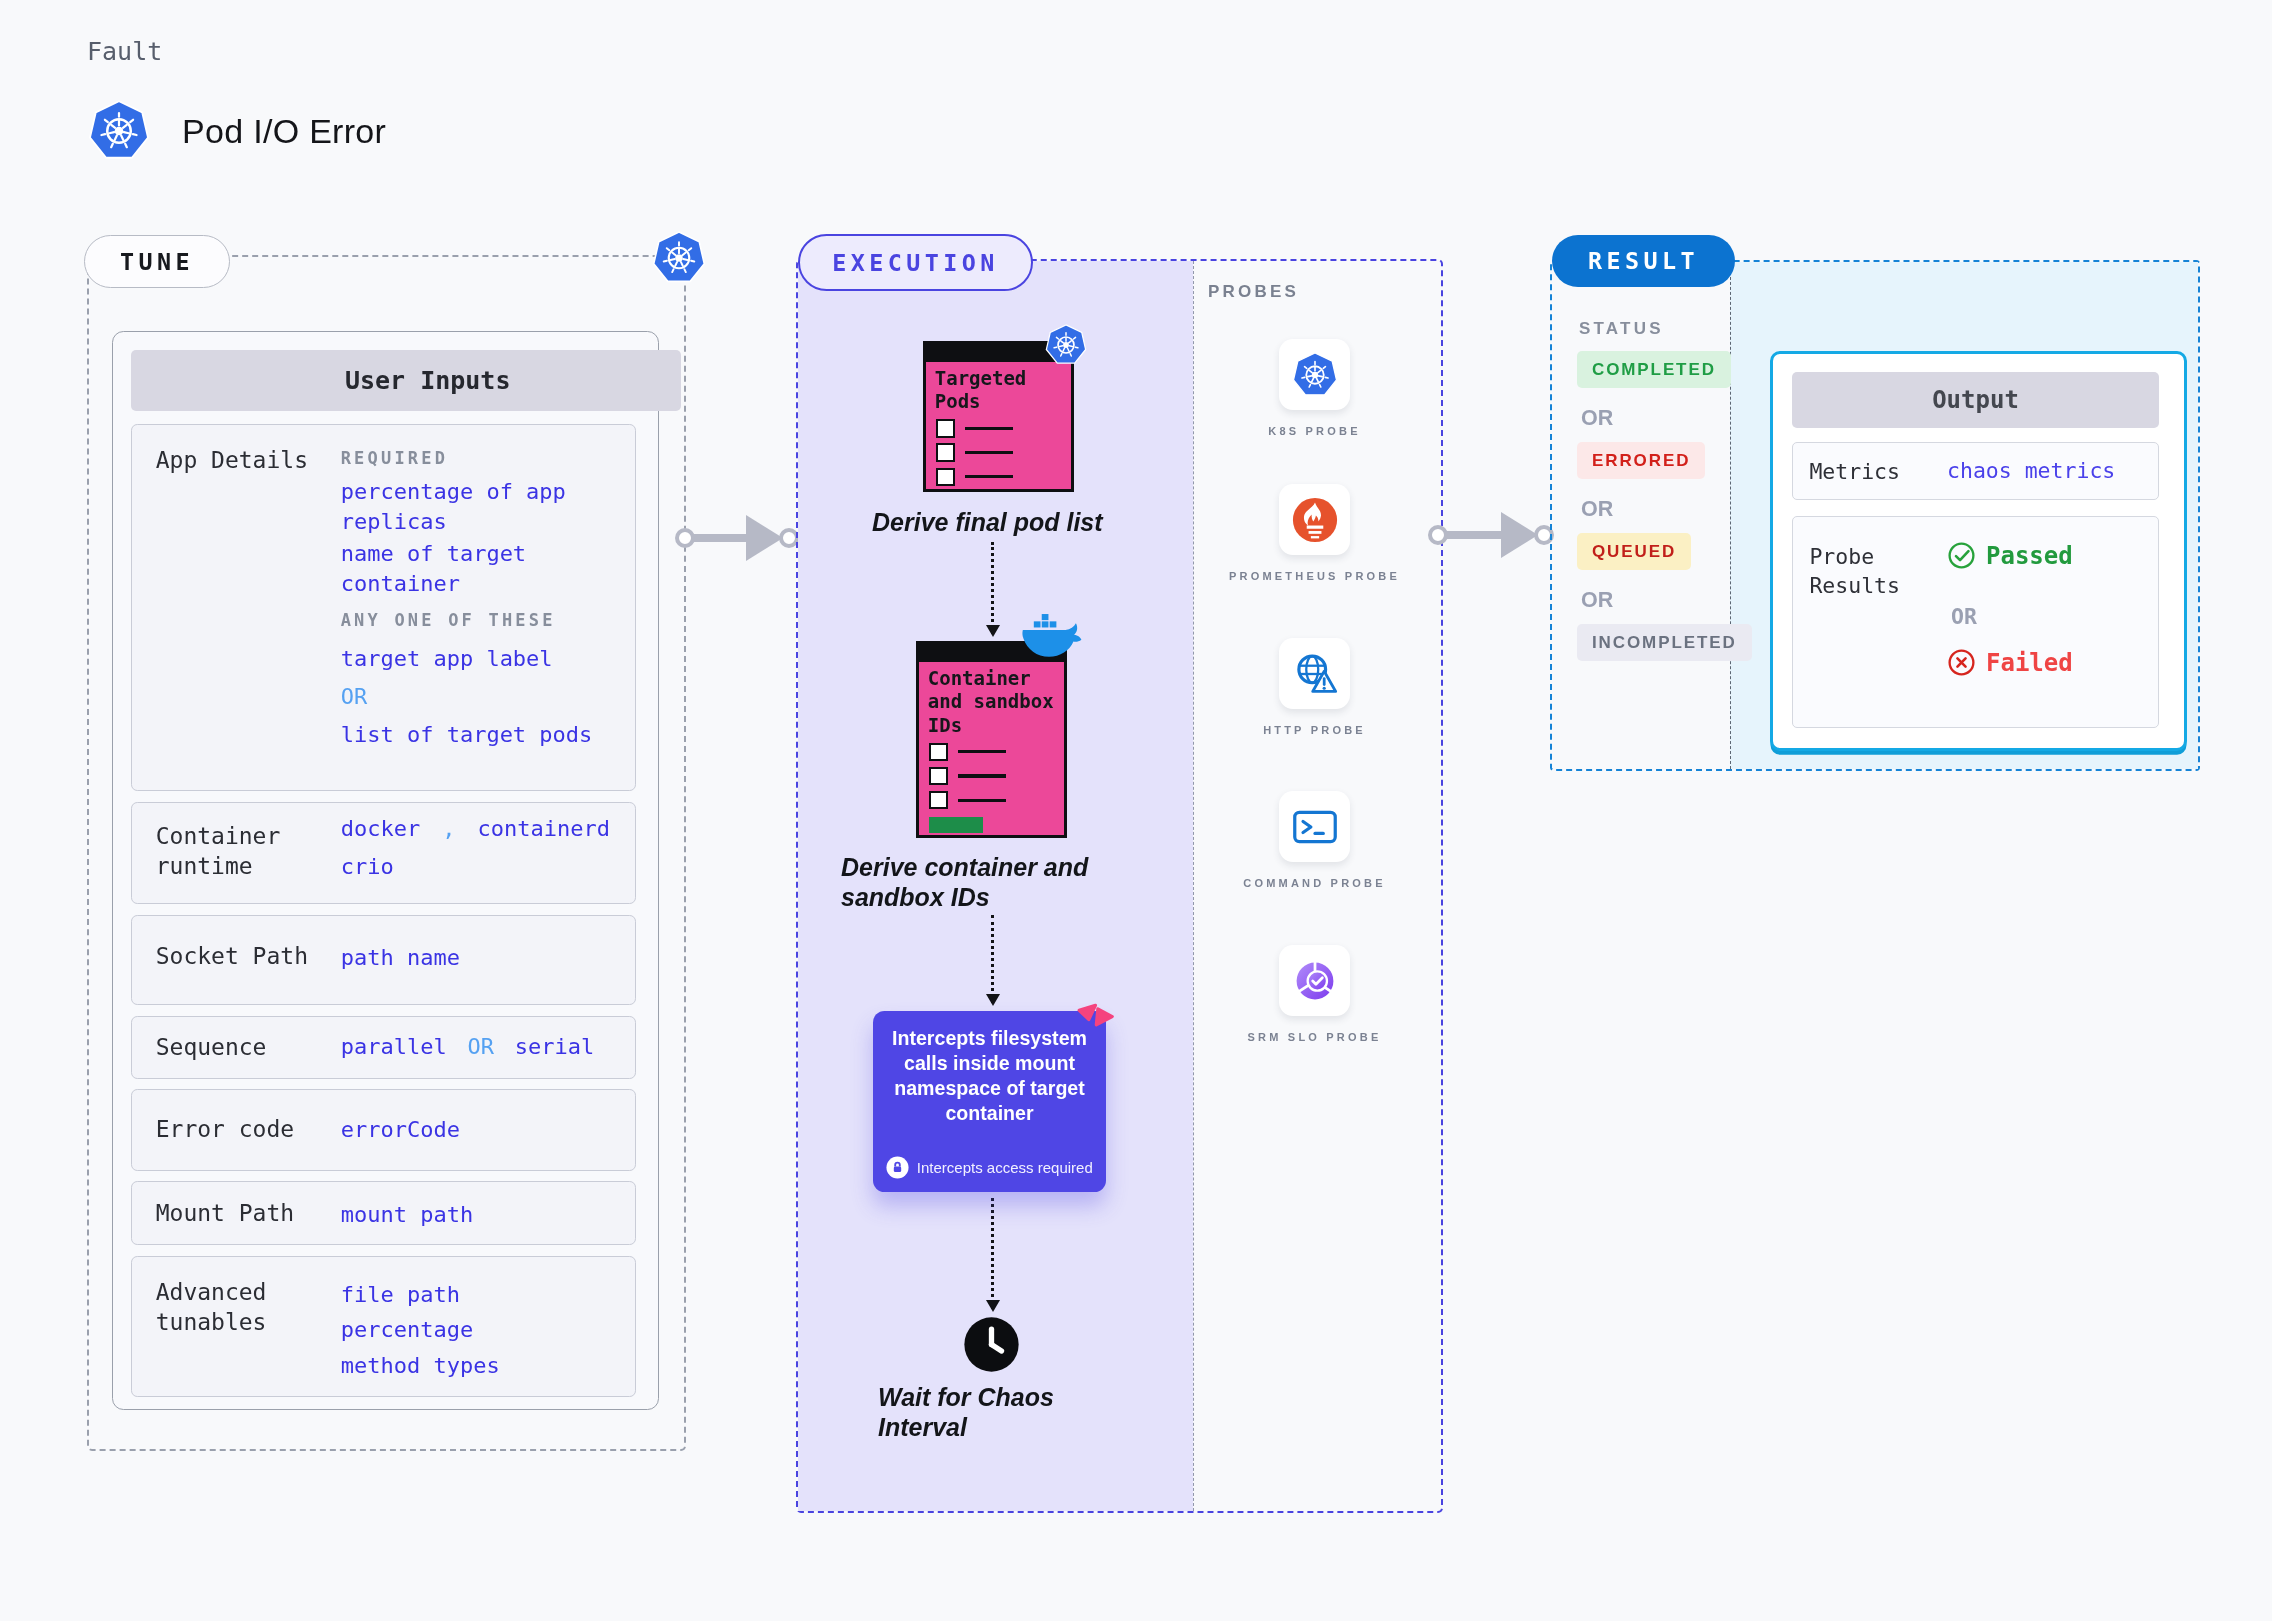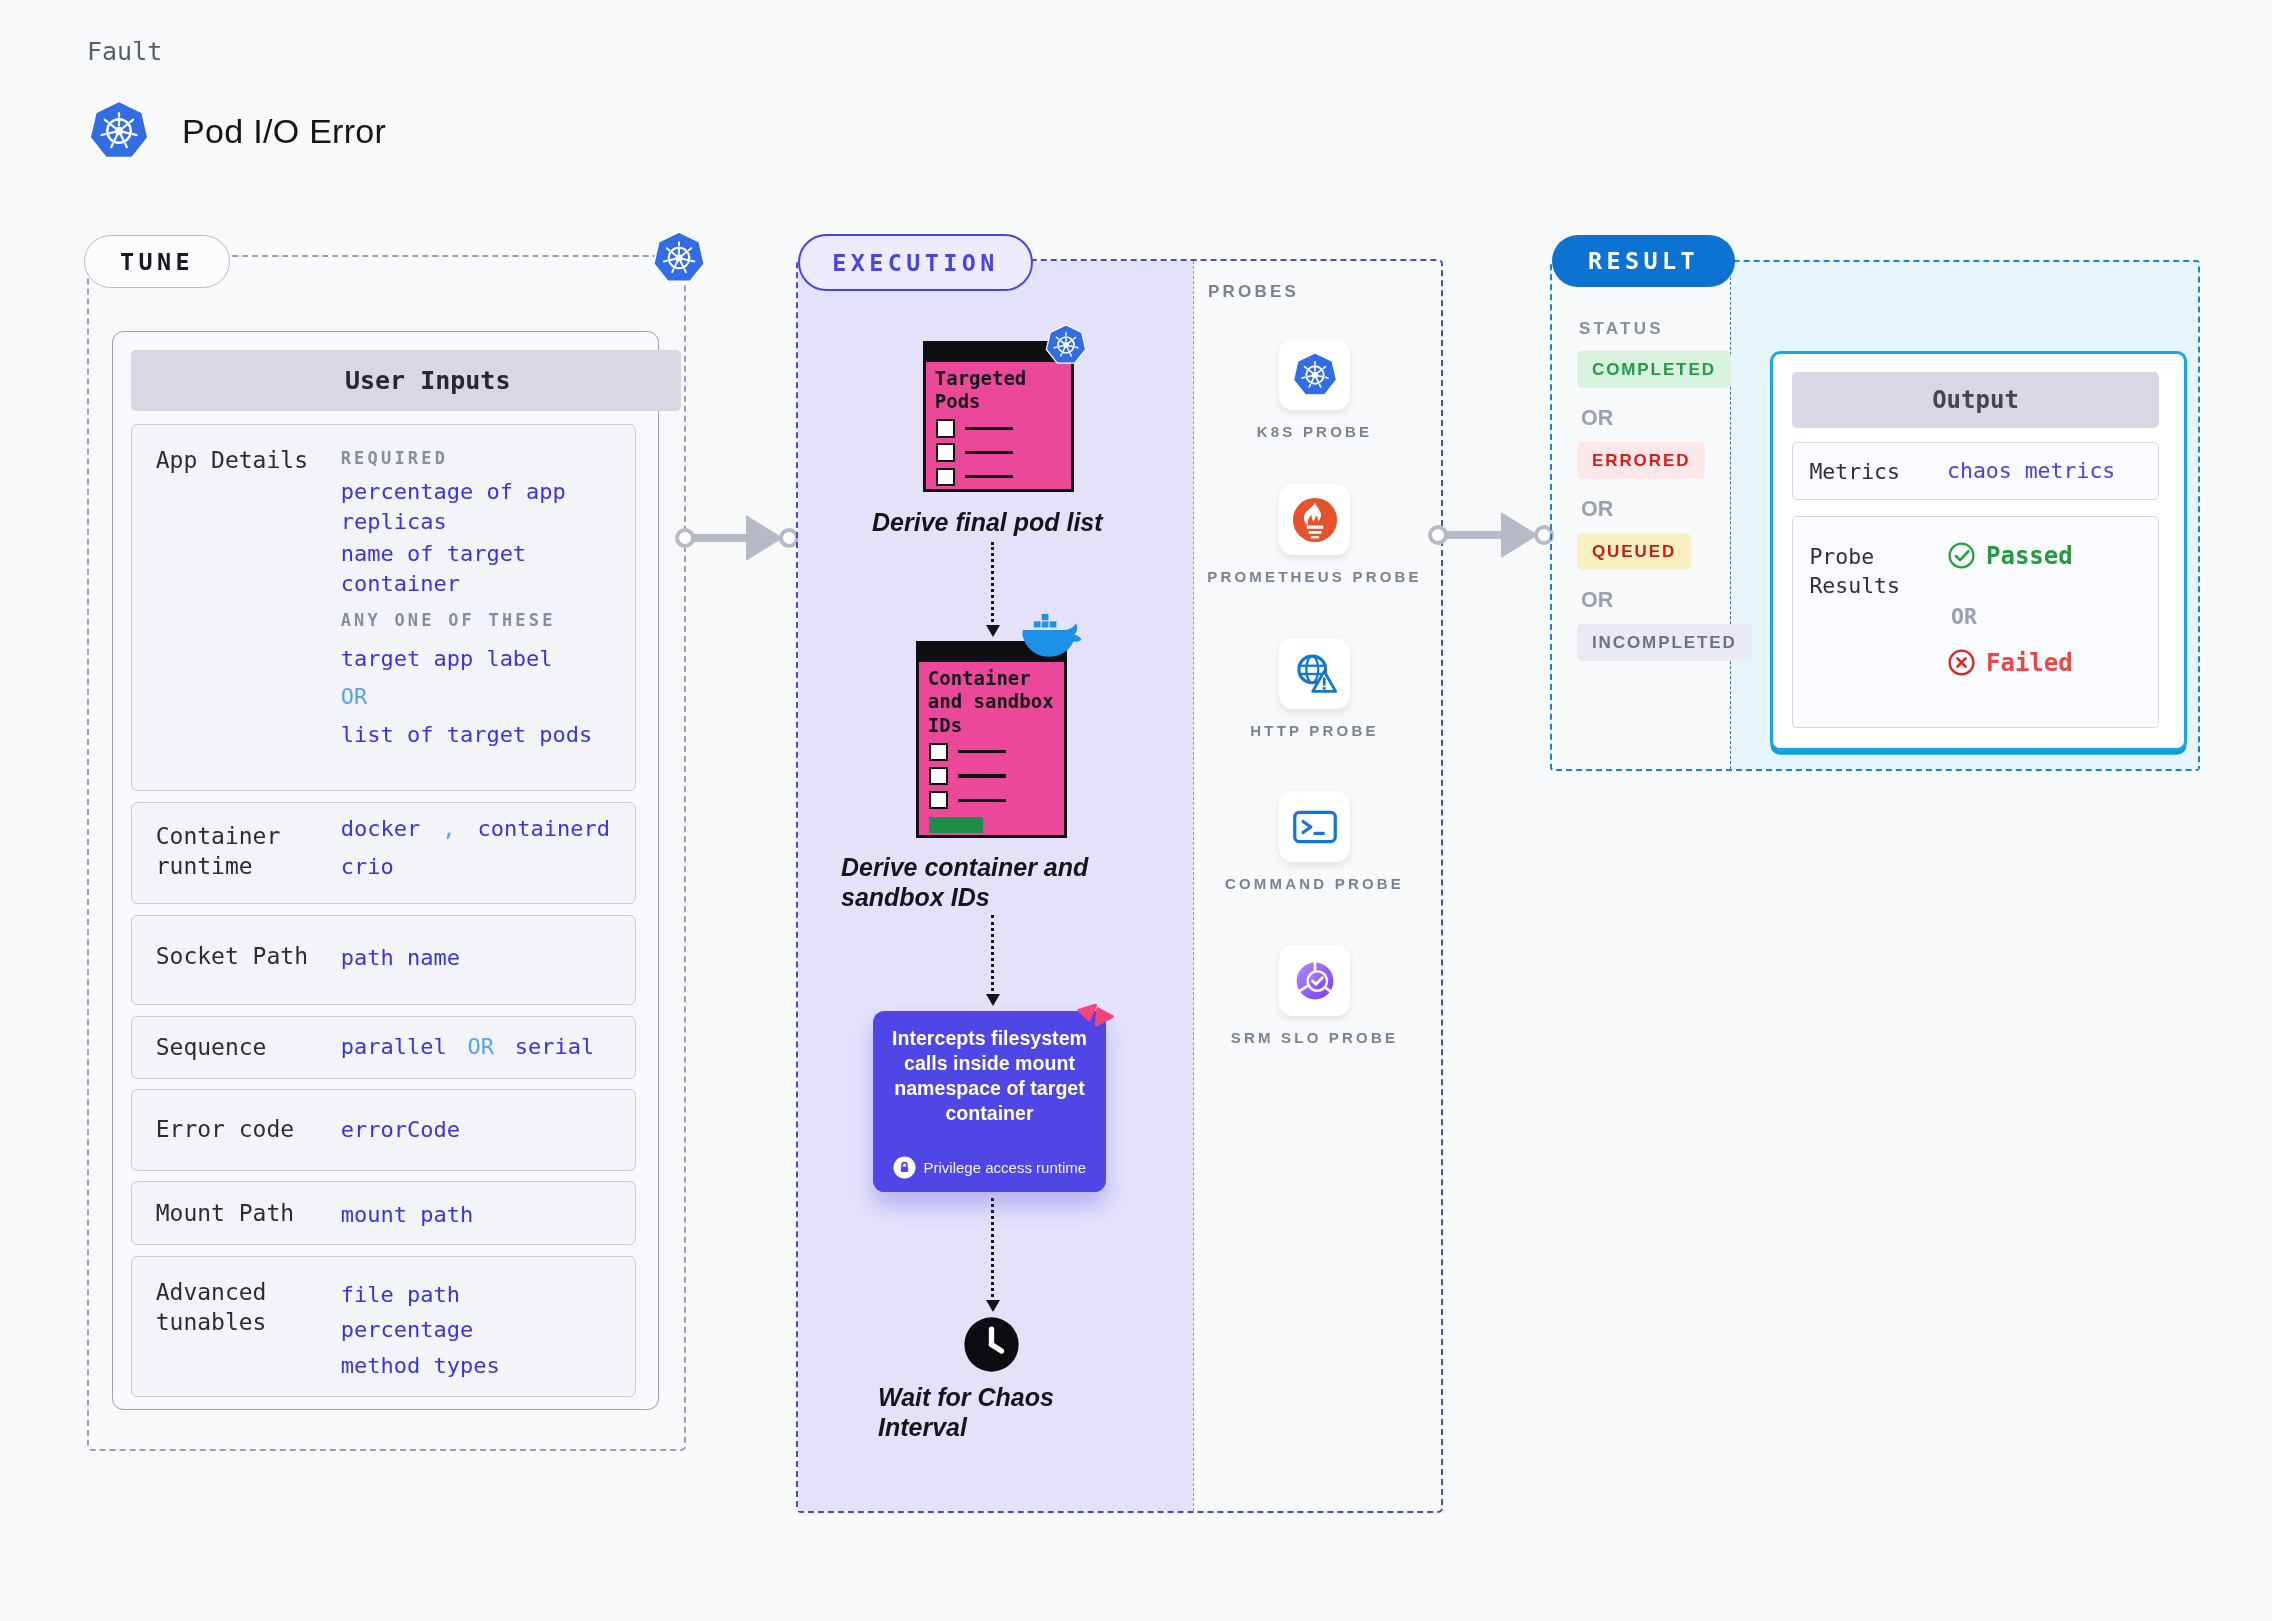--- a/index.html
+++ b/index.html
@@ -64,21 +64,21 @@
   .ibox .itext{position:absolute;left:11.4px;right:11.4px;top:15px;color:#ffffff;font-weight:bold;
         font-size:19.6px;line-height:25px;text-align:center;}
   .ibox .inote{position:absolute;left:0;right:0;bottom:12.6px;display:flex;align-items:center;justify-content:center;gap:7.6px;
         color:#f2f1ff;font-size:15px;}
   .inote .icon{width:23px;height:23px;}
 
   
   .probe-card{width:71px;height:71px;background:#ffffff;border-radius:14px;box-shadow:0 3.2px 7.6px rgba(40,45,70,.10);
               display:flex;align-items:center;justify-content:center;}
   .probe-card .icon{width:46px;height:46px;}
-  .probe-label{width:215px;text-align:center;font-weight:600;font-size:15px;letter-spacing:3.2px;
+  .probe-label{width:215px;text-align:center;font-weight:600;font-size:11px;letter-spacing:3.2px;
                color:#7b8292;line-height:23.4px;}
 
   
   .harrow{height:57px;}
   .harrow .line{position:absolute;left:10px;right:49px;top:25px;height:8.2px;background:#b6b9c6;}
   .harrow .tri{position:absolute;right:16.4px;top:5.7px;width:0;height:0;
       border-top:23px solid transparent;border-bottom:23px solid transparent;border-left:37px solid #b6b9c6;}
   .harrow .dot{position:absolute;top:19px;width:20px;height:20px;border-radius:50%;
       background:#ffffff;border:4.4px solid #b6b9c6;box-sizing:border-box;}
   .harrow .d1{left:0;} .harrow .d2{right:0;}
@@ -322,21 +322,21 @@
   <div class="abs ibox">
     <div class="itext">Intercepts filesystem calls inside mount namespace of target container</div>
     <div class="inote">
       <span class="icon">
           <svg viewBox="0 0 100 100">
             <circle cx="50" cy="50" r="48" fill="#fff"></circle>
             <rect x="34" y="46" width="32" height="24" rx="6" fill="#4f46e5"></rect>
             <path d="M40 46 v-7 a10 10 0 0 1 20 0 v7" fill="none" stroke="#4f46e5" stroke-width="8"></path>
           </svg>
         </span>
-      <span>Privilege access runtime</span>
+      <span>Intercepts access required</span>
     </div>
   </div>
   <div class="abs icon" style="left:1076px;top:996px;width:39px;height:38px;z-index:5">
       <svg viewBox="0 0 100 60">
         <path d="M8 18 L50 5 L33 42 Z" fill="#f5437e" stroke="#f5437e" stroke-width="8" stroke-linejoin="round"></path>
         <path d="M56 14 L93 34 L52 55 Z" fill="#f5437e" stroke="#f5437e" stroke-width="8" stroke-linejoin="round"></path>
       </svg>
     </div>
   <div class="abs dotarrow" style="left:991px;top:1198px;height:111px"></div>
 

